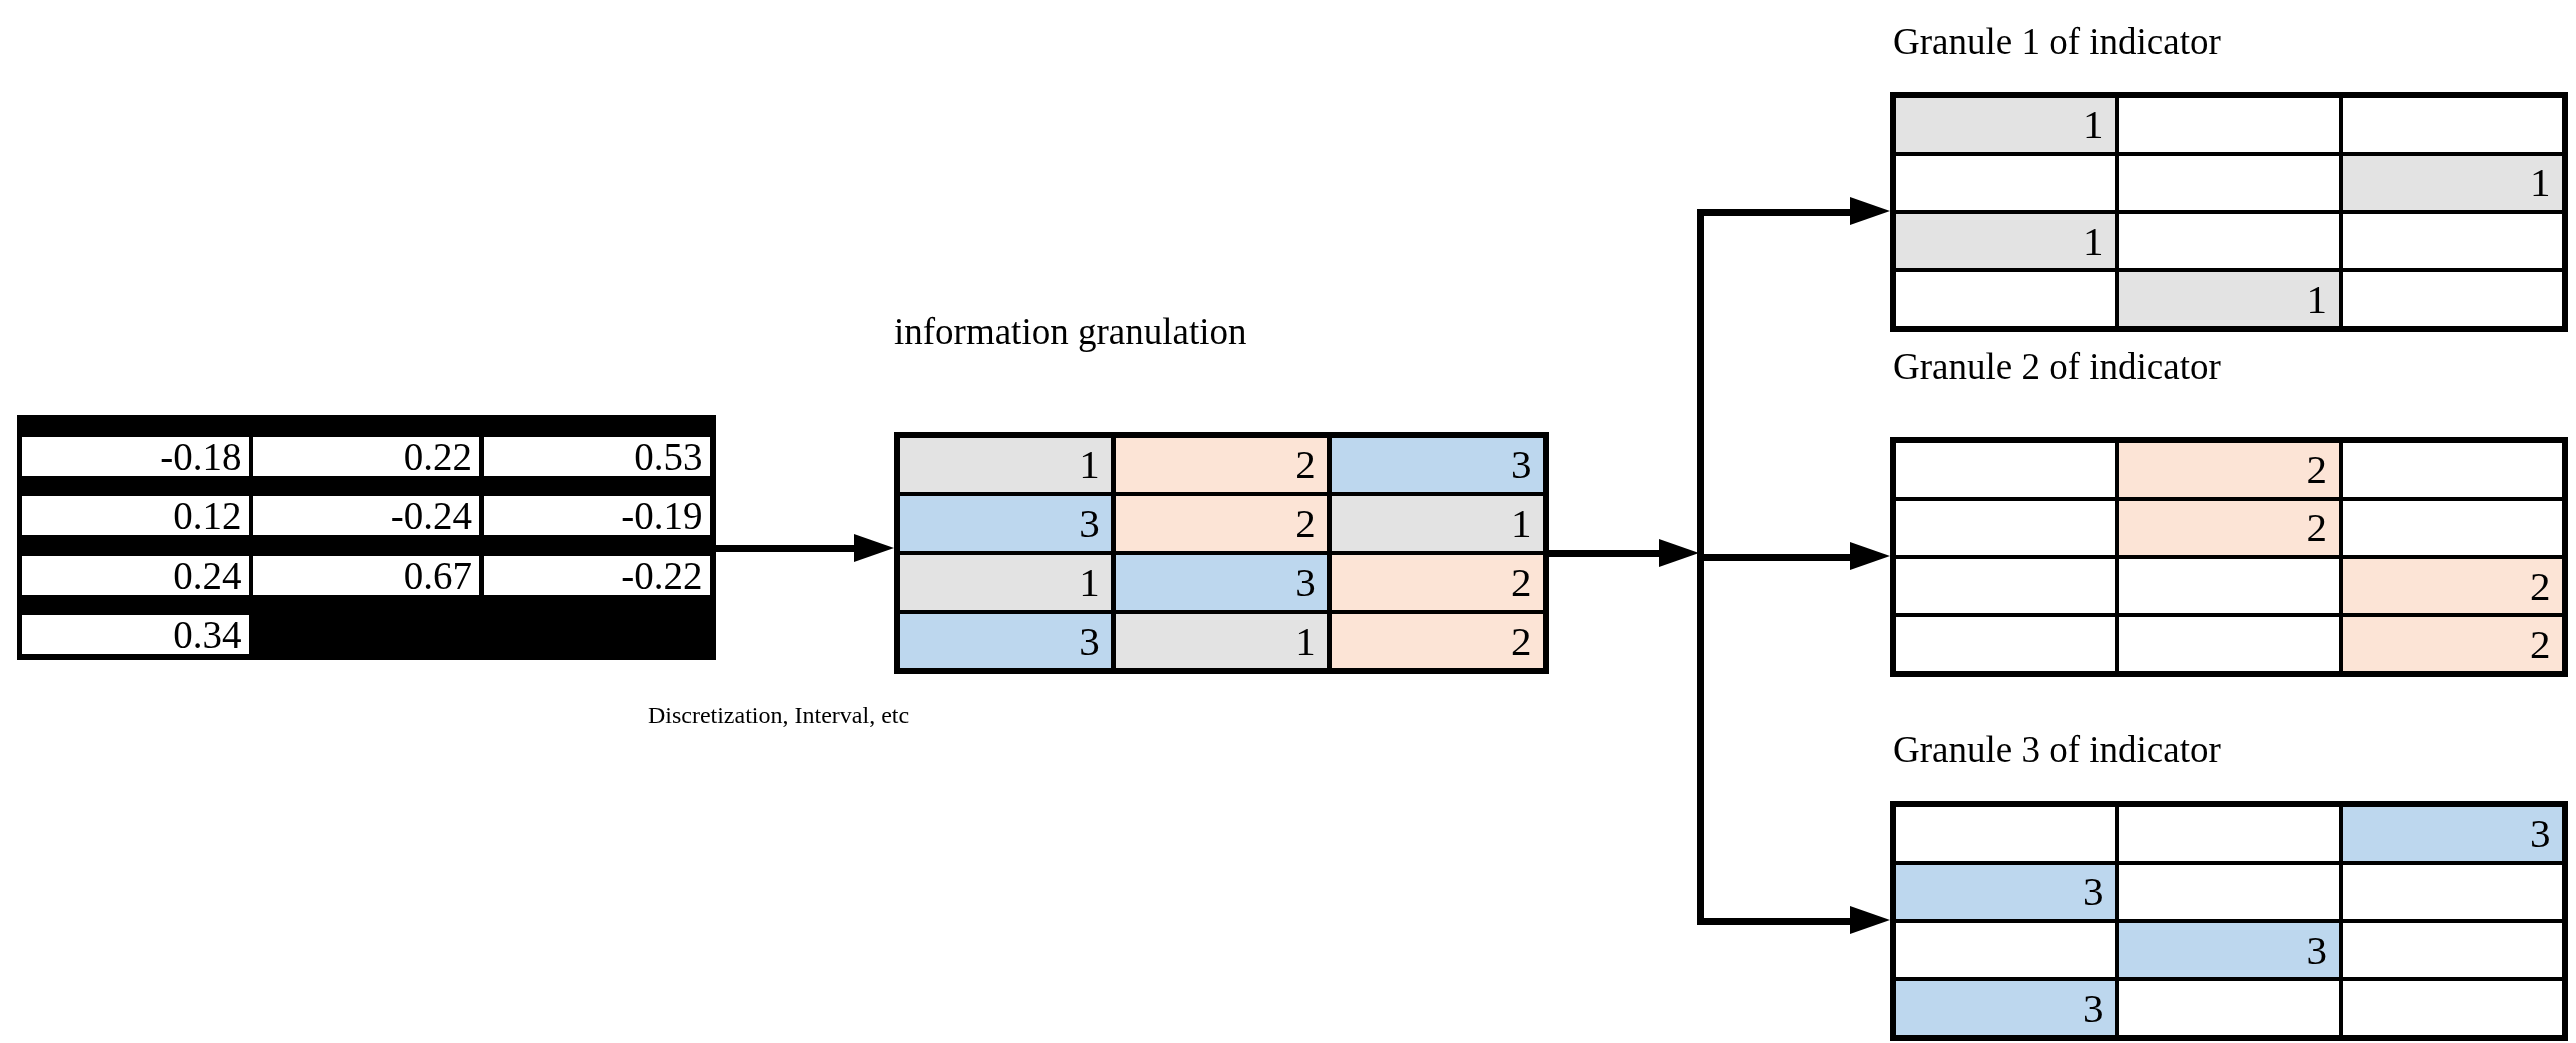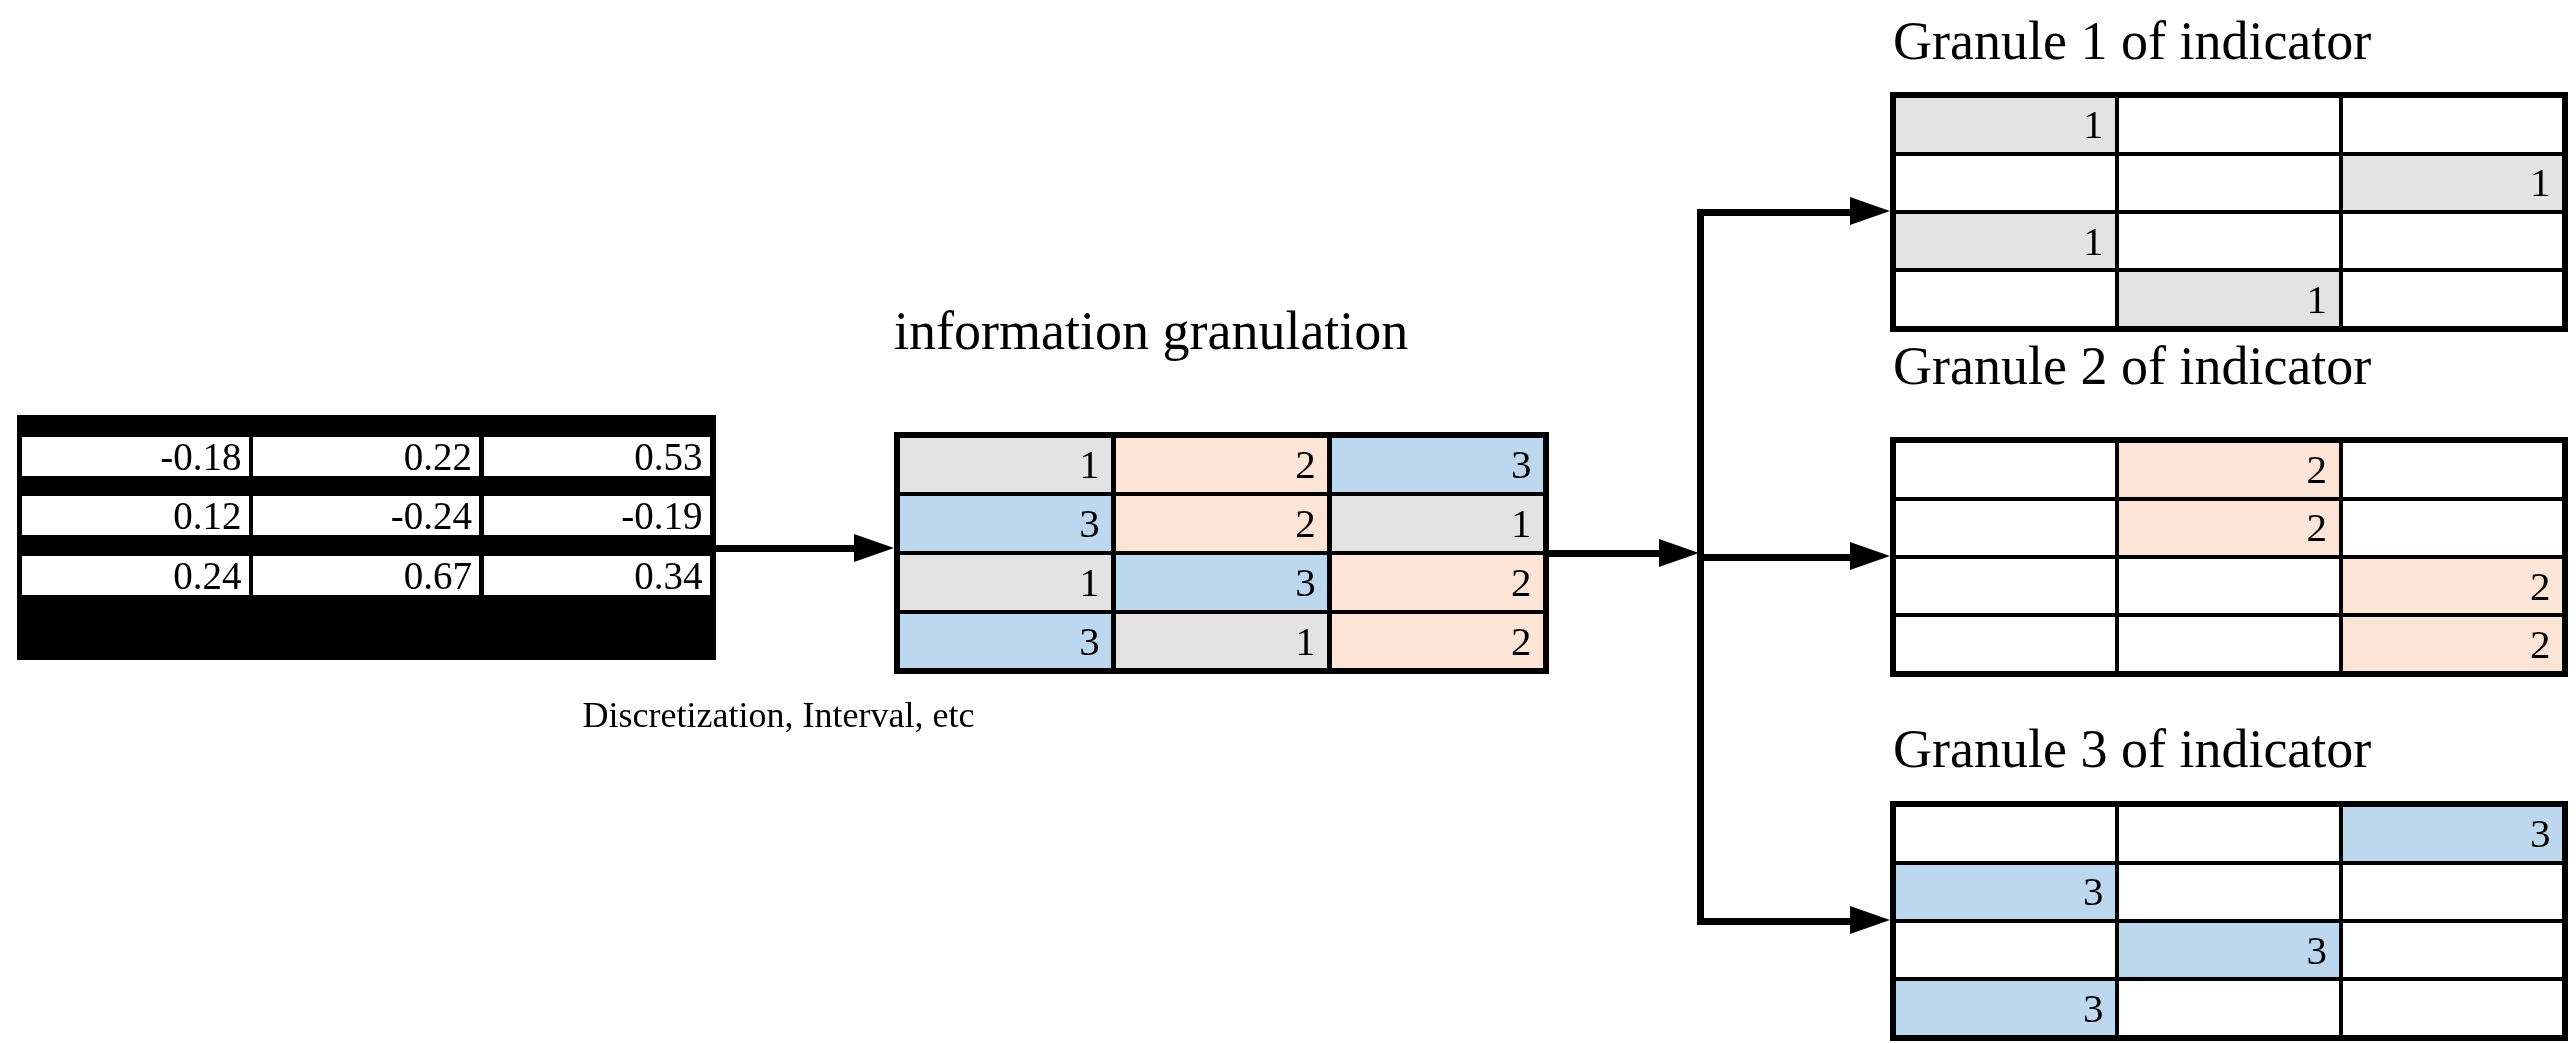--- a/index.html
+++ b/index.html
@@ -34,28 +34,28 @@
     overflow: hidden;
   }
   .source-table .cell { padding-right: 7.3px; font-size: 39px; margin-top: 16px; }
   .tone-gray  { background: var(--gray); }
   .tone-peach { background: var(--peach); }
   .tone-blue  { background: var(--blue); }
   .tone-white { background: #fff; }
   
   .title {
     position: absolute;
-    font-size: 54px;
+    font-size: 37px;
     line-height: 51px;
     white-space: nowrap;
   }
   .centered { }
   .caption {
     position: absolute;
-    font-size: 36px;
+    font-size: 24px;
     line-height: 45px;
     white-space: nowrap;
     text-align: center;
   }
   
   .hline, .vline { position: absolute; background: #000; }
   .hline { height: 6.6px; }
   .vline { width: 6.6px; }
   .head-right {
     position: absolute;
@@ -72,20 +72,21 @@
 
   <div class="grid-table source-table" style="left:16.7px; top:415px; width:699px; height:245px;">
     <div class="cell">-0.18</div>
     <div class="cell">0.22</div>
     <div class="cell">0.53</div>
     <div class="cell">0.12</div>
     <div class="cell">-0.24</div>
     <div class="cell">-0.19</div>
     <div class="cell">0.24</div>
     <div class="cell">0.67</div>
+    <div class="cell">-0.22</div>
     <div class="cell">0.34</div>
   </div>
 
   <div class="caption" style="left:531px; top:693px; width:495px;">Discretization, Interval, etc</div>
 
   <div class="hline" style="left:716px; top:545px; width:140px;"></div>
   <div class="head-right" style="left:854px; top:534px;"></div>
 
   <div class="title centered" style="left:894px; top:306px; width:655px;">information granulation</div>
 

